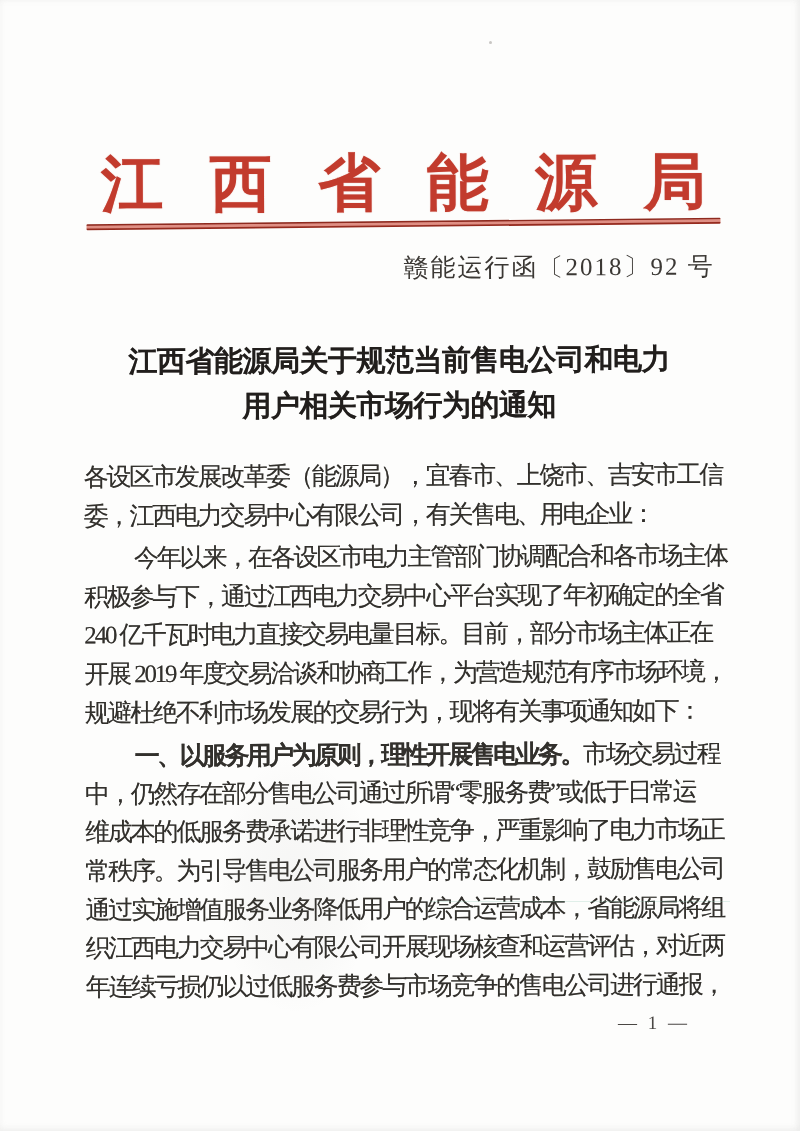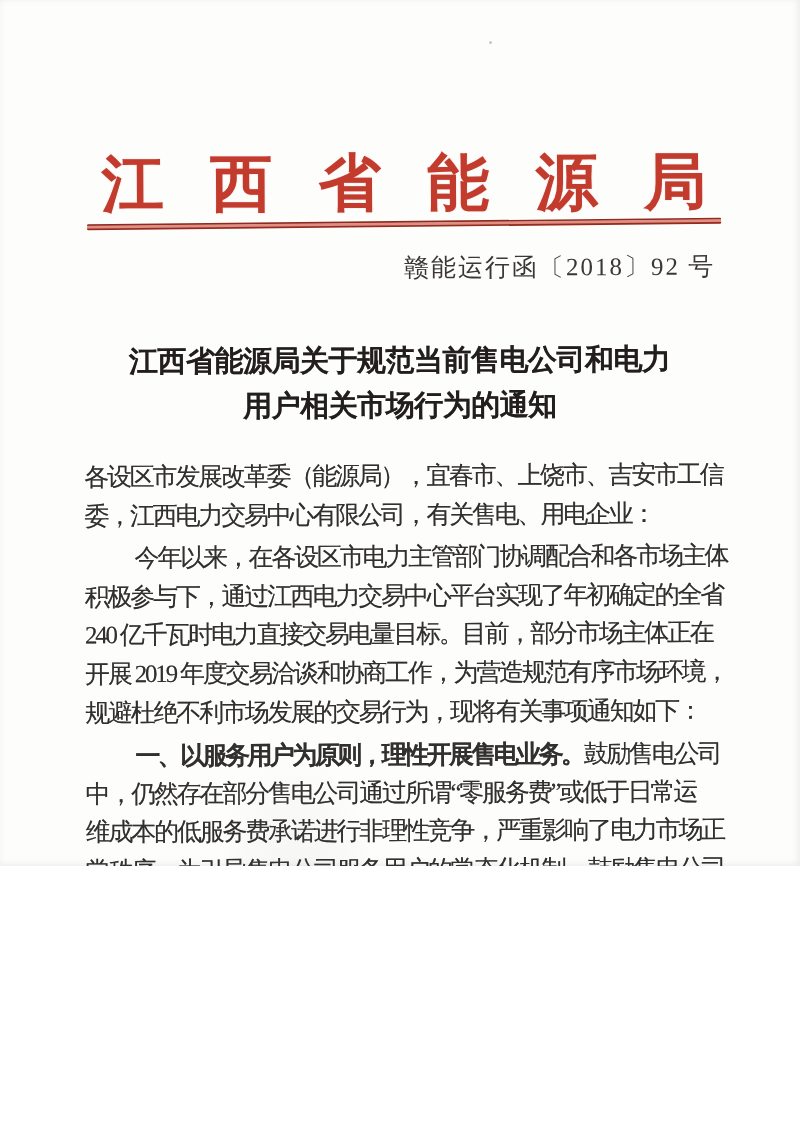--- a/index.html
+++ b/index.html
@@ -3,21 +3,21 @@
 <meta charset="utf-8">
 <style>
   html, body {
     margin: 0;
     padding: 0;
     background: #ffffff;
   }
   .page {
     position: relative;
     width: 800px;
-    height: 866px;
+    height: 1131px;
     background: #fdfdfc;
     overflow: hidden;
     font-family: "Liberation Serif", "DejaVu Serif", serif;
     box-shadow: inset -3px 0 6px rgba(150,150,150,0.10), inset 0 -3px 6px rgba(150,150,150,0.08);
   }
   .content {
     position: absolute;
     inset: 0;
     transform: rotate(-0.25deg);
   }
@@ -163,21 +163,21 @@
     <div class="docbody">
       <div class="bl">各设区市发展改革委（能源局），宜春市、上饶市、吉安市工信</div>
       <div class="bl">委，江西电力交易中心有限公司，有关售电、用电企业：</div>
 
       <div class="bl indent psp">今年以来，在各设区市电力主管部门协调配合和各市场主体</div>
       <div class="bl">积极参与下，通过江西电力交易中心平台实现了年初确定的全省</div>
       <div class="bl">240 亿千瓦时电力直接交易电量目标。目前，部分市场主体正在</div>
       <div class="bl">开展 2019 年度交易洽谈和协商工作，为营造规范有序市场环境，</div>
       <div class="bl">规避杜绝不利市场发展的交易行为，现将有关事项通知如下：</div>
 
-      <div class="bl indent psp"><span class="bold-lead">一、以服务用户为原则，理性开展售电业务。</span><span>鼓励售电公司</span></div>
+      <div class="bl indent psp"><span class="bold-lead">一、以服务用户为原则，理性开展售电业务。</span><span>市场交易过程</span></div>
       <div class="bl">中，仍然存在部分售电公司通过所谓“零服务费”或低于日常运</div>
       <div class="bl">维成本的低服务费承诺进行非理性竞争，严重影响了电力市场正</div>
       <div class="bl">常秩序。为引导售电公司服务用户的常态化机制，鼓励售电公司</div>
       <div class="bl">通过实施增值服务业务降低用户的综合运营成本，省能源局将组</div>
       <div class="bl">织江西电力交易中心有限公司开展现场核查和运营评估，对近两</div>
       <div class="bl">年连续亏损仍以过低服务费参与市场竞争的售电公司进行通报，</div>
     </div>
 
     <div class="page-number">— 1 —</div>
   </div>

